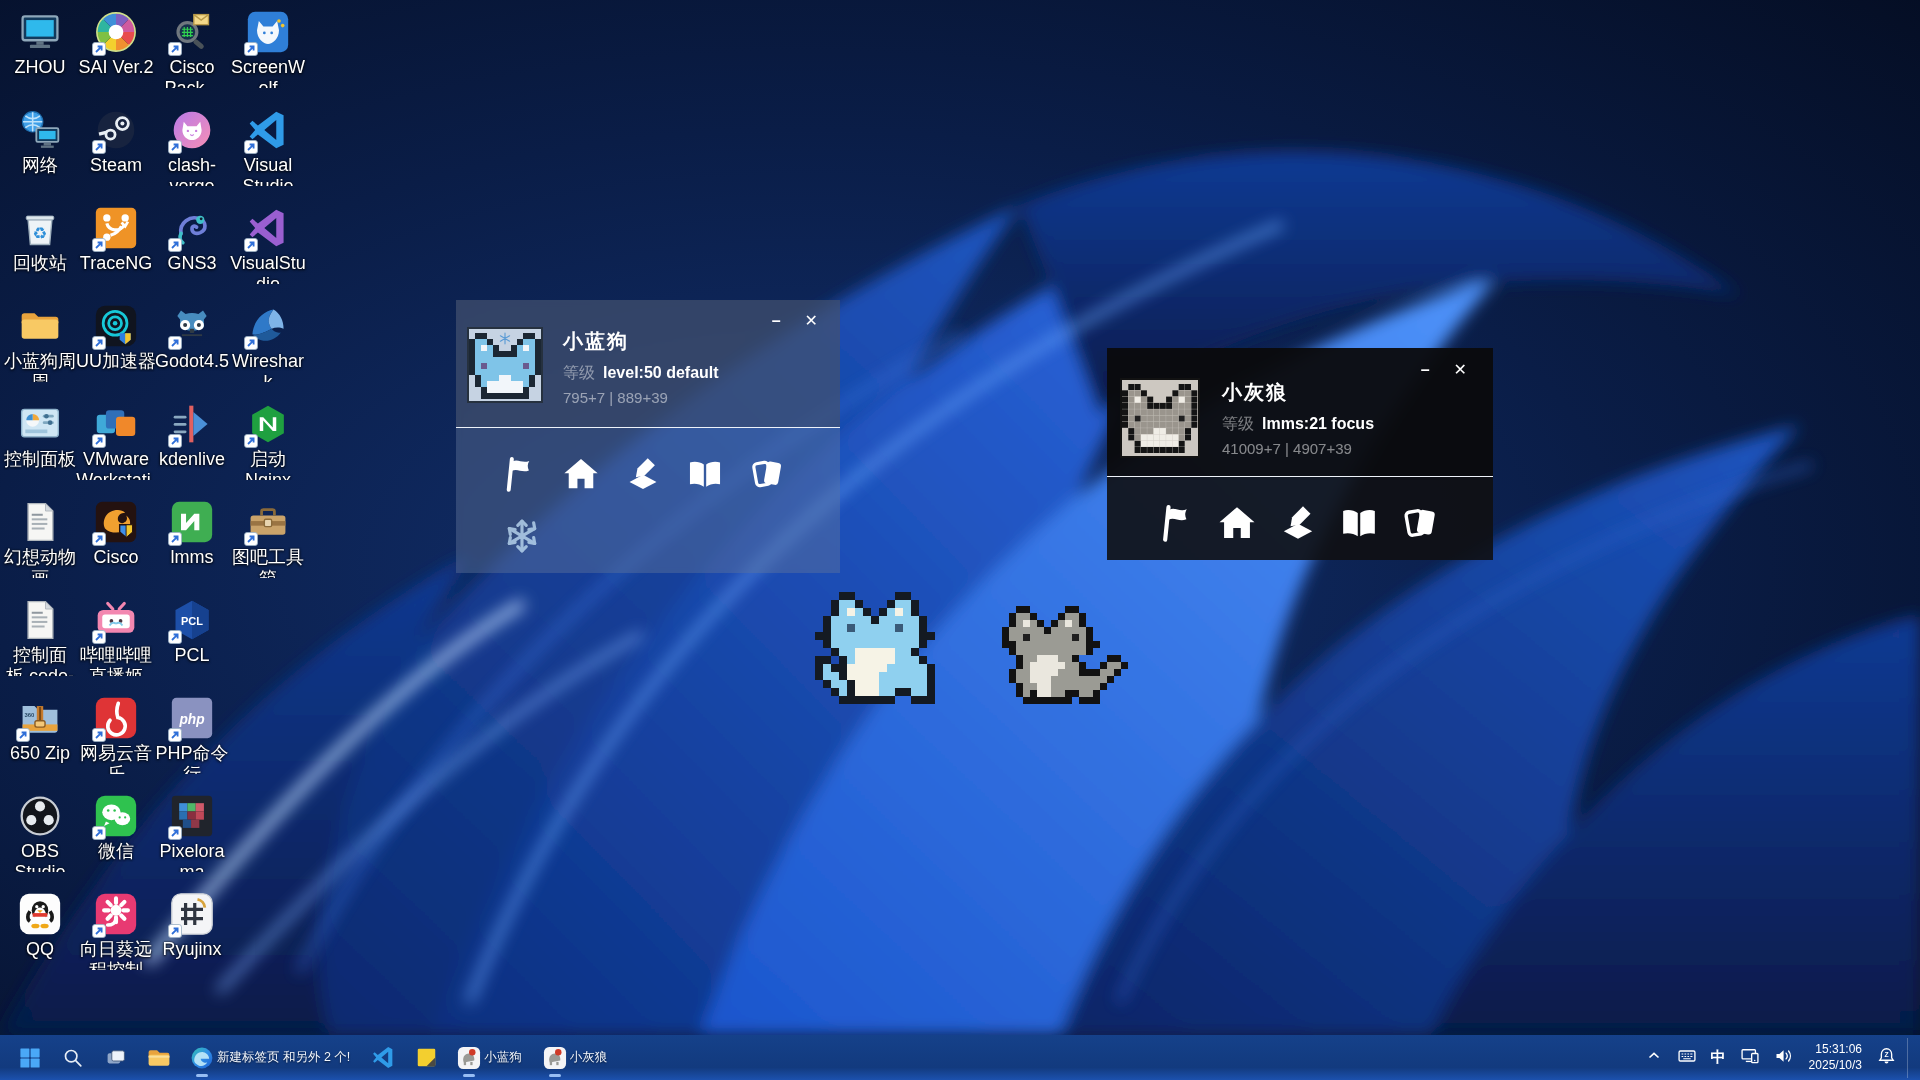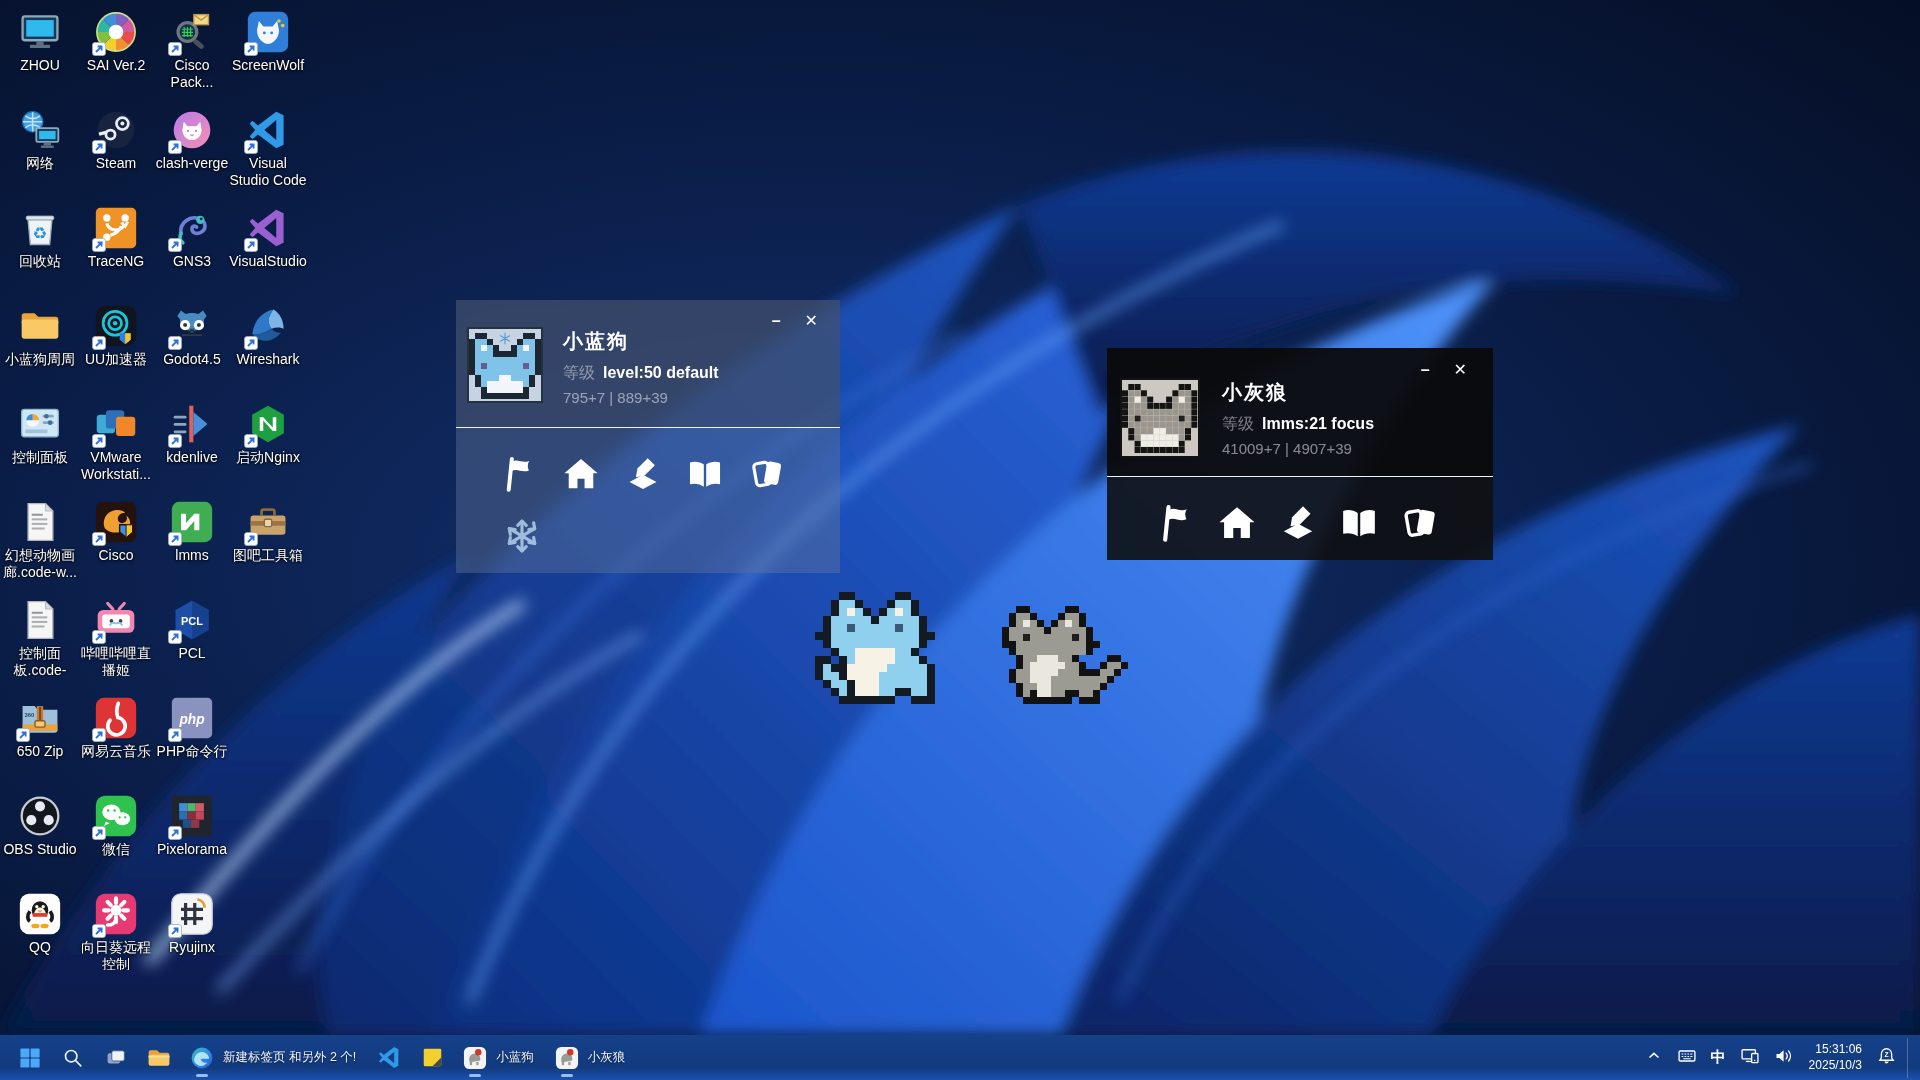--- a/index.html
+++ b/index.html
@@ -8,21 +8,21 @@
   .desktop{position:absolute;left:0;top:0;width:1920px;height:1035px;overflow:hidden;}
   .wallpaper{position:absolute;left:0;top:0;}
 
   
   .icon-grid{position:absolute;left:2px;top:8px;display:grid;
     grid-template-rows:repeat(10,98px);grid-auto-flow:column;grid-auto-columns:76px;}
   .desk-icon{width:76px;display:flex;flex-direction:column;align-items:center;cursor:default;}
   .di-ic{position:relative;width:44px;height:44px;margin-top:2px;flex:0 0 auto;}
   .di-ic svg{display:block;}
   .sc{position:absolute;left:-2px;bottom:-2px;width:14px;height:14px;}
-  .di-label{margin-top:3px;width:80px;text-align:center;color:#fff;font-size:14px;line-height:1.18;
+  .di-label{margin-top:3px;width:80px;text-align:center;color:#fff;font-size:18px;line-height:1.18;
     text-shadow:0 1px 3px rgba(0,0,0,.95),0 0 2px rgba(0,0,0,.85);word-break:break-word;max-height:31px;overflow:hidden;}
 
   
   .pet-widget{position:absolute;color:#fff;}
   .pw-header{position:relative;display:flex;border-bottom:1.5px solid #eef3fa;}
   .pw-avatar{position:relative;flex:0 0 auto;}
   .pw-title{font-size:20px;font-weight:bold;letter-spacing:2px;}
   .pw-level{font-size:16px;margin-top:8px;}
   .lvl-label{opacity:.45;margin-right:8px;}
   .lvl-val{font-weight:bold;}
@@ -56,21 +56,21 @@
   .px-host{position:relative;}
 
   
   .taskbar{position:absolute;left:0;bottom:0;width:1920px;height:45px;
     background:linear-gradient(180deg,#15418a 0%,#123a7e 72%,#1c51ae 100%);
     display:flex;align-items:center;padding-left:10px;}
   .tb-btn{position:relative;height:40px;min-width:40px;border-radius:5px;display:flex;
     align-items:center;justify-content:center;margin-right:3px;cursor:pointer;}
   .tb-app{padding:0 10px 0 7px;justify-content:flex-start;}
   .tb-ic{display:flex;align-items:center;justify-content:center;width:26px;height:26px;}
-  .tb-label{color:#f2f6fc;font-size:12.5px;margin-left:8px;white-space:nowrap;
+  .tb-label{color:#f2f6fc;font-size:12.5px;margin-left:2px;white-space:nowrap;
     text-shadow:0 1px 2px rgba(0,0,0,.6);}
   .run-dot{position:absolute;left:14px;bottom:1px;width:12px;height:3px;border-radius:2px;background:#97bdf3;}
   .tray{margin-left:auto;display:flex;align-items:center;padding-right:8px;}
   .tray-btn{height:40px;padding:0 7px;display:flex;align-items:center;justify-content:center;
     border-radius:5px;cursor:pointer;}
   .ime{color:#fff;font-size:15px;font-weight:bold;}
   .clock{color:#fff;font-size:12px;line-height:1.3;text-align:right;padding:0 8px;cursor:pointer;}
   .show-desktop{width:5px;height:40px;border-left:1px solid rgba(255,255,255,.25);margin-left:4px;cursor:pointer;}
 </style>
 </head>

